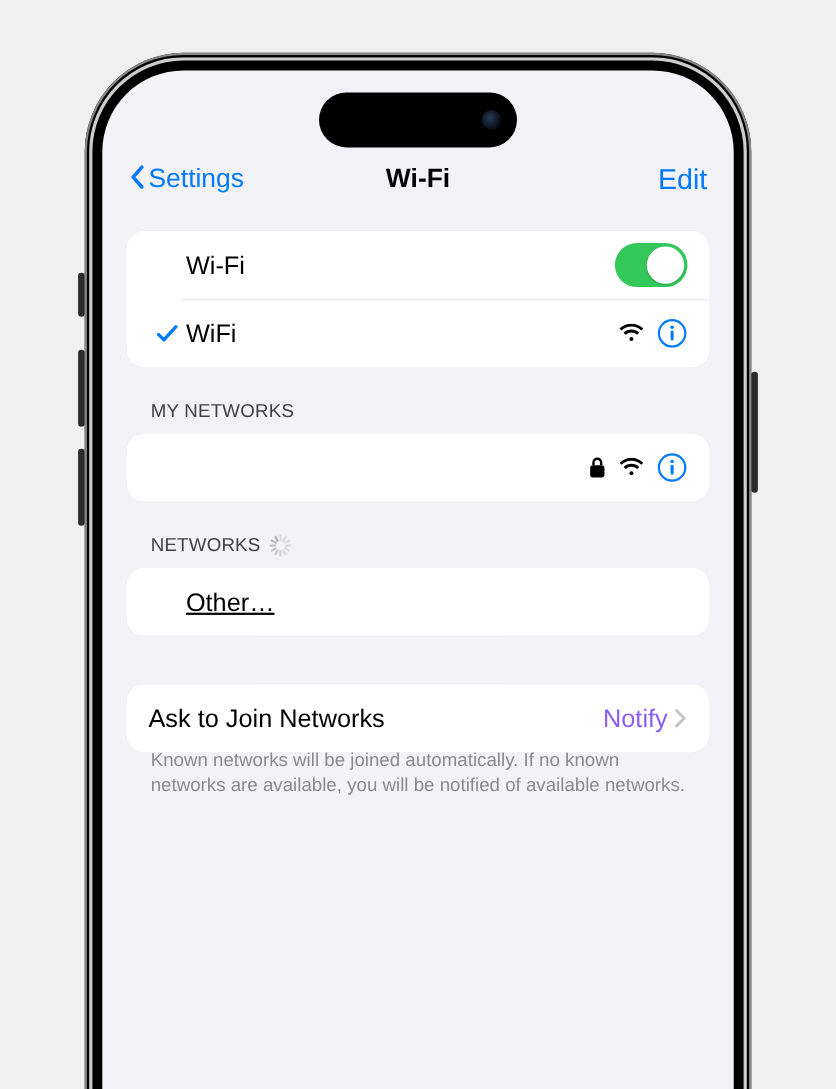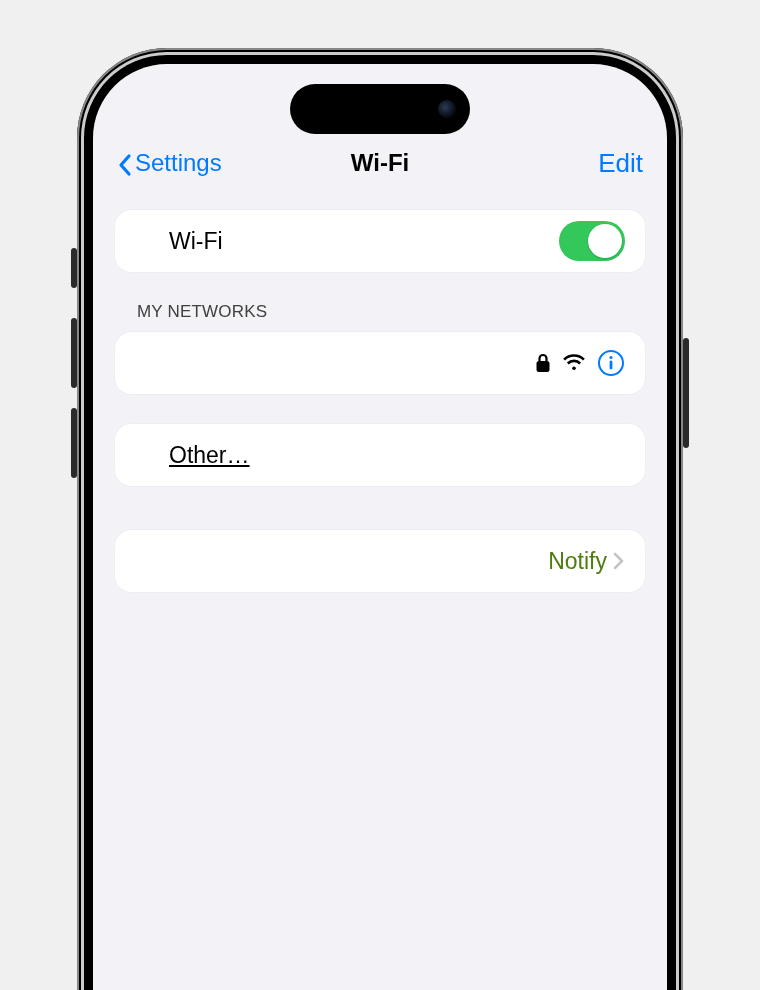--- a/index.html
+++ b/index.html
@@ -92,21 +92,21 @@
   
   .navbar {
     height: 58px;
     display: flex;
     align-items: center;
     justify-content: space-between;
     padding: 0 24px;
     position: relative;
   }
   .nav-back {
-    display:flex; align-items:flex-end; gap:2px;
+    display:flex; align-items:flex-start; gap:2px;
     color:#007aff; font-size:24px; font-weight:400;
     cursor:pointer;
   }
   .nav-title {
     position:absolute; left:0; right:0; text-align:center;
     font-size:24px; font-weight:600; color:#000;
     pointer-events:none;
   }
   .nav-edit { color:#007aff; font-size:26px; cursor:pointer; }
 
@@ -132,21 +132,21 @@
     content:"";
     position:absolute;
     left:50px; right:0; top:0;
     height:1px;
     background:#e4e4e8;
   }
   .row .leading { width:34px; display:flex; justify-content:center; }
   .row .label { flex:0 0 auto; font-size:23px; color:#000; }
   .row .spacer { flex:1; }
   .row .trail { display:flex; align-items:center; gap:12px; }
-  .row .value { font-size:23px; color:#4d7c0f; margin-right:6px; }
+  .row .value { font-size:23px; color:#8b5cf6; margin-right:6px; }
 
   .section-header {
     font-size:17px;
     color:#404040;
     letter-spacing:0.2px;
     padding: 0 22px 10px;
     display:flex;
     align-items:center;
     gap:8px;
     text-transform: none;
@@ -250,71 +250,115 @@
     <div class="content-scroll">
       <div class="content">
 
         <div class="card">
           <div class="row">
             <div class="leading"></div>
             <div class="label">Wi-Fi</div>
             <div class="spacer"></div>
             <div class="toggle"></div>
           </div>
-        </div>
-
-        <div class="section-header">
-          <span>MY NETWORKS</span>
-        </div>
-        <div class="card">
           <div class="row">
-            <div class="leading"></div>
+            <div class="leading">
+              <svg width="22" height="22" viewBox="0 0 22 22">
+                <polyline points="3,12 8,17 19,5" fill="none" stroke="#007aff" stroke-width="3" stroke-linecap="round" stroke-linejoin="round"></polyline>
+              </svg>
+            </div>
+            <div class="label">WiFi</div>
             <div class="spacer"></div>
             <div class="trail">
-              <span>
-                <svg width="16" height="20" viewBox="0 0 16 20">
-                  <rect x="1.5" y="8" width="13" height="11" rx="2.5" fill="#000"></rect>
-                  <path d="M4.5 8V5.5a3.5 3.5 0 1 1 7 0V8" fill="none" stroke="#000" stroke-width="2.2"></path>
-                </svg>
-              </span>
               <span>
                 <svg width="22" height="18" viewBox="0 0 22 18">
                   <path d="M11 16a1.8 1.8 0 1 0 0-3.6 1.8 1.8 0 0 0 0 3.6Z" fill="#000"></path>
                   <path d="M5.8 10.4a7.4 7.4 0 0 1 10.4 0l1.9-1.9a10 10 0 0 0-14.2 0l1.9 1.9Z" fill="#000"></path>
                   <path d="M2 6.5a12.8 12.8 0 0 1 18 0l1.8-1.8a15.3 15.3 0 0 0-21.6 0L2 6.5Z" fill="#000"></path>
                 </svg>
               </span>
               <span>
                 <svg width="28" height="28" viewBox="0 0 28 28">
                   <circle cx="14" cy="14" r="12" fill="none" stroke="#007aff" stroke-width="2"></circle>
                   <circle cx="14" cy="8.5" r="1.6" fill="#007aff"></circle>
                   <rect x="12.6" y="11.5" width="2.8" height="9" rx="1.4" fill="#007aff"></rect>
                 </svg>
               </span>
             </div>
           </div>
         </div>
 
+        <div class="section-header">
+          <span>MY NETWORKS</span>
+        </div>
+        <div class="card">
+          <div class="row">
+            <div class="leading"></div>
+            <div class="spacer"></div>
+            <div class="trail">
+              <span>
+                <svg width="16" height="20" viewBox="0 0 16 20">
+                  <rect x="1.5" y="8" width="13" height="11" rx="2.5" fill="#000"></rect>
+                  <path d="M4.5 8V5.5a3.5 3.5 0 1 1 7 0V8" fill="none" stroke="#000" stroke-width="2.2"></path>
+                </svg>
+              </span>
+              <span>
+                <svg width="22" height="18" viewBox="0 0 22 18">
+                  <path d="M11 16a1.8 1.8 0 1 0 0-3.6 1.8 1.8 0 0 0 0 3.6Z" fill="#000"></path>
+                  <path d="M5.8 10.4a7.4 7.4 0 0 1 10.4 0l1.9-1.9a10 10 0 0 0-14.2 0l1.9 1.9Z" fill="#000"></path>
+                  <path d="M2 6.5a12.8 12.8 0 0 1 18 0l1.8-1.8a15.3 15.3 0 0 0-21.6 0L2 6.5Z" fill="#000"></path>
+                </svg>
+              </span>
+              <span>
+                <svg width="28" height="28" viewBox="0 0 28 28">
+                  <circle cx="14" cy="14" r="12" fill="none" stroke="#007aff" stroke-width="2"></circle>
+                  <circle cx="14" cy="8.5" r="1.6" fill="#007aff"></circle>
+                  <rect x="12.6" y="11.5" width="2.8" height="9" rx="1.4" fill="#007aff"></rect>
+                </svg>
+              </span>
+            </div>
+          </div>
+        </div>
+
+        <div class="section-header">
+          <span>NETWORKS</span>
+          <span class="spinner">
+            <span style="transform:rotate(0deg);opacity:.35"></span>
+            <span style="transform:rotate(30deg);opacity:.35"></span>
+            <span style="transform:rotate(60deg);opacity:.35"></span>
+            <span style="transform:rotate(90deg);opacity:.35"></span>
+            <span style="transform:rotate(120deg);opacity:.35"></span>
+            <span style="transform:rotate(150deg);opacity:.35"></span>
+            <span style="transform:rotate(180deg);opacity:.5"></span>
+            <span style="transform:rotate(210deg);opacity:.6"></span>
+            <span style="transform:rotate(240deg);opacity:.7"></span>
+            <span style="transform:rotate(270deg);opacity:.8"></span>
+            <span style="transform:rotate(300deg);opacity:.9"></span>
+            <span style="transform:rotate(330deg);opacity:1"></span>
+          </span>
+        </div>
         <div class="card" style="margin-bottom:44px;text-decoration:underline;">
           <div class="row">
             <div class="leading"></div>
             <div class="label">Other…</div>
             <div class="spacer"></div>
           </div>
         </div>
 
         <div class="card" style="margin-bottom:14px;">
           <div class="row" style="padding-left:20px;">
+            <div class="label">Ask to Join Networks</div>
             <div class="spacer"></div>
             <div class="value">Notify</div>
             <span>
               <svg width="12" height="18" viewBox="0 0 12 18">
                 <polyline points="2,2 9,9 2,16" fill="none" stroke="#c4c4c8" stroke-width="2.6" stroke-linecap="round" stroke-linejoin="round"></polyline>
               </svg>
             </span>
           </div>
         </div>
+        <div class="footer-text">Known networks will be joined automatically. If no known networks are available, you will be notified of available networks.</div>
 
       </div>
     </div>
 
   </div>
 </div>
 
 </body></html>

